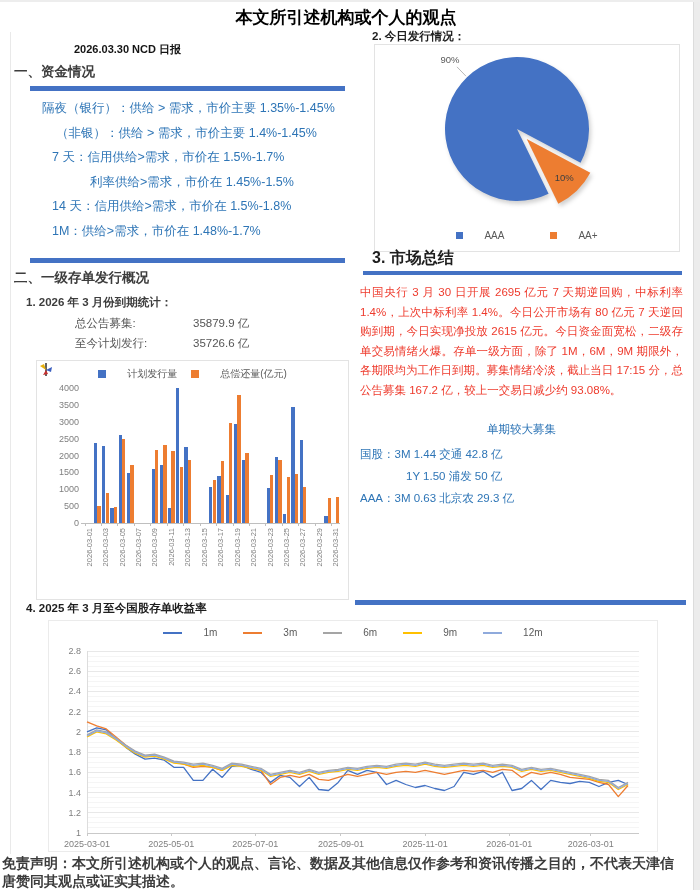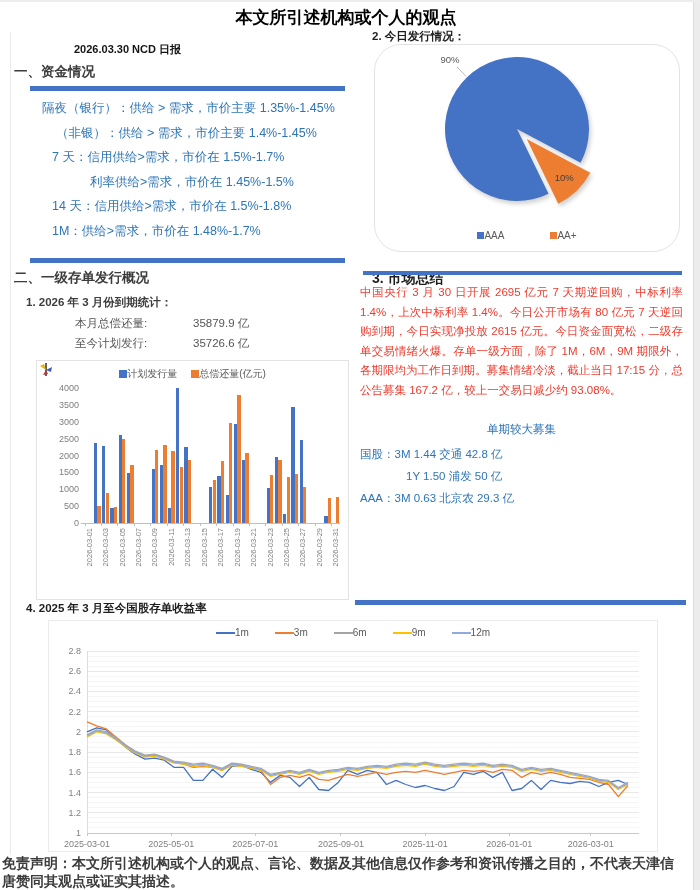--- a/index.html
+++ b/index.html
@@ -20,32 +20,32 @@
   .bar4{left:355px;top:598px;width:331px;}
   .funding{position:absolute;left:30px;top:94px;width:322px;font-size:12.5px;color:#2E75B6;line-height:24.5px;}
   .fl0{padding-left:12px}.fl1{padding-left:26px}.fl2{padding-left:22px}
   .fl3{padding-left:60px}.fl4{padding-left:22px}.fl5{padding-left:22px}
   .sub1{position:absolute;left:26px;top:293px;font-size:11.5px;font-weight:bold;color:#3d3d3d;}
   .stats{position:absolute;left:75px;top:311px;font-size:11.5px;color:#555;line-height:20px;}
   .stat-row{display:flex;}
   .stat-label{width:118px;}
   .chart-box{position:absolute;border:1px solid #e3e3e3;background:#fff;}
   .bar-box{left:36px;top:358px;width:311px;height:238px;}
-  .pie-box{left:374px;top:42px;width:304px;height:206px;border-radius:27px;}
+  .pie-box{left:374px;top:42px;width:304px;height:206px;}
   .line-box{left:48px;top:618px;width:608px;height:230px;border-color:#ebebeb;}
   .legend-row{position:absolute;left:0;right:0;display:flex;justify-content:center;align-items:center;
               font-size:10px;color:#595959;}
   .bar-legend{top:6px;gap:14px;}
   .pie-legend{bottom:10px;gap:46px;}
   .line-legend{top:6px;gap:26px;}
-  .legend-item{display:flex;align-items:center;gap:0;}
+  .legend-item{display:flex;align-items:center;gap:21px;}
   .sq{width:8px;height:8px;display:inline-block;}
   .lseg{width:19px;height:2px;display:inline-block;}
   .pie-head{position:absolute;left:372px;top:27px;font-size:11.5px;font-weight:bold;color:#1e1e1e;}
-  .sec3{position:absolute;left:372px;top:268px;font-size:14px;font-weight:bold;color:#1e1e1e;}
+  .sec3{position:absolute;left:372px;top:246px;font-size:16px;font-weight:bold;color:#1e1e1e;}
   .summary{position:absolute;left:360px;top:281px;width:323px;font-size:11.5px;line-height:19.5px;
            color:#ee3a2c;text-align:justify;}
   .summary-sub{position:absolute;left:360px;top:420px;width:323px;text-align:center;color:#2E75B6;font-size:11.5px;}
   .s-items{position:absolute;left:360px;top:441px;font-size:11.5px;color:#2E75B6;line-height:22px;}
   .si1{padding-left:46px;}
   .sec4{position:absolute;left:26px;top:599px;font-size:11.5px;font-weight:bold;color:#1e1e1e;}
   .footer{position:absolute;left:2px;top:853px;width:672px;font-size:14px;color:#3c3c3c;font-weight:bold;}
   svg{display:block;}
   .obj-icon{position:absolute;left:2px;top:2px;}
 </style>
@@ -70,21 +70,21 @@
     <div class="fl4">14 天：信用供给&gt;需求，市价在 1.5%-1.8%</div>
     <div class="fl5">1M：供给&gt;需求，市价在 1.48%-1.7%</div>
   </div>
 
   <div class="bluebar bar2"></div>
   <div class="sec2 h-sec">二、一级存单发行概况</div>
   <div class="sub1">1. 2026 年 3 月份到期统计：</div>
 
   <div class="stats">
     <div class="stat-row">
-      <span class="stat-label">本月总偿还量:</span>
+      <span class="stat-label">总公告募集:</span>
       <span class="stat-value">35879.9 亿</span>
     </div>
     <div class="stat-row">
       <span class="stat-label">至今计划发行:</span>
       <span class="stat-value">35726.6 亿</span>
     </div>
   </div>
 
   <div class="chart-box bar-box">
     <svg class="obj-icon" width="14" height="14">

